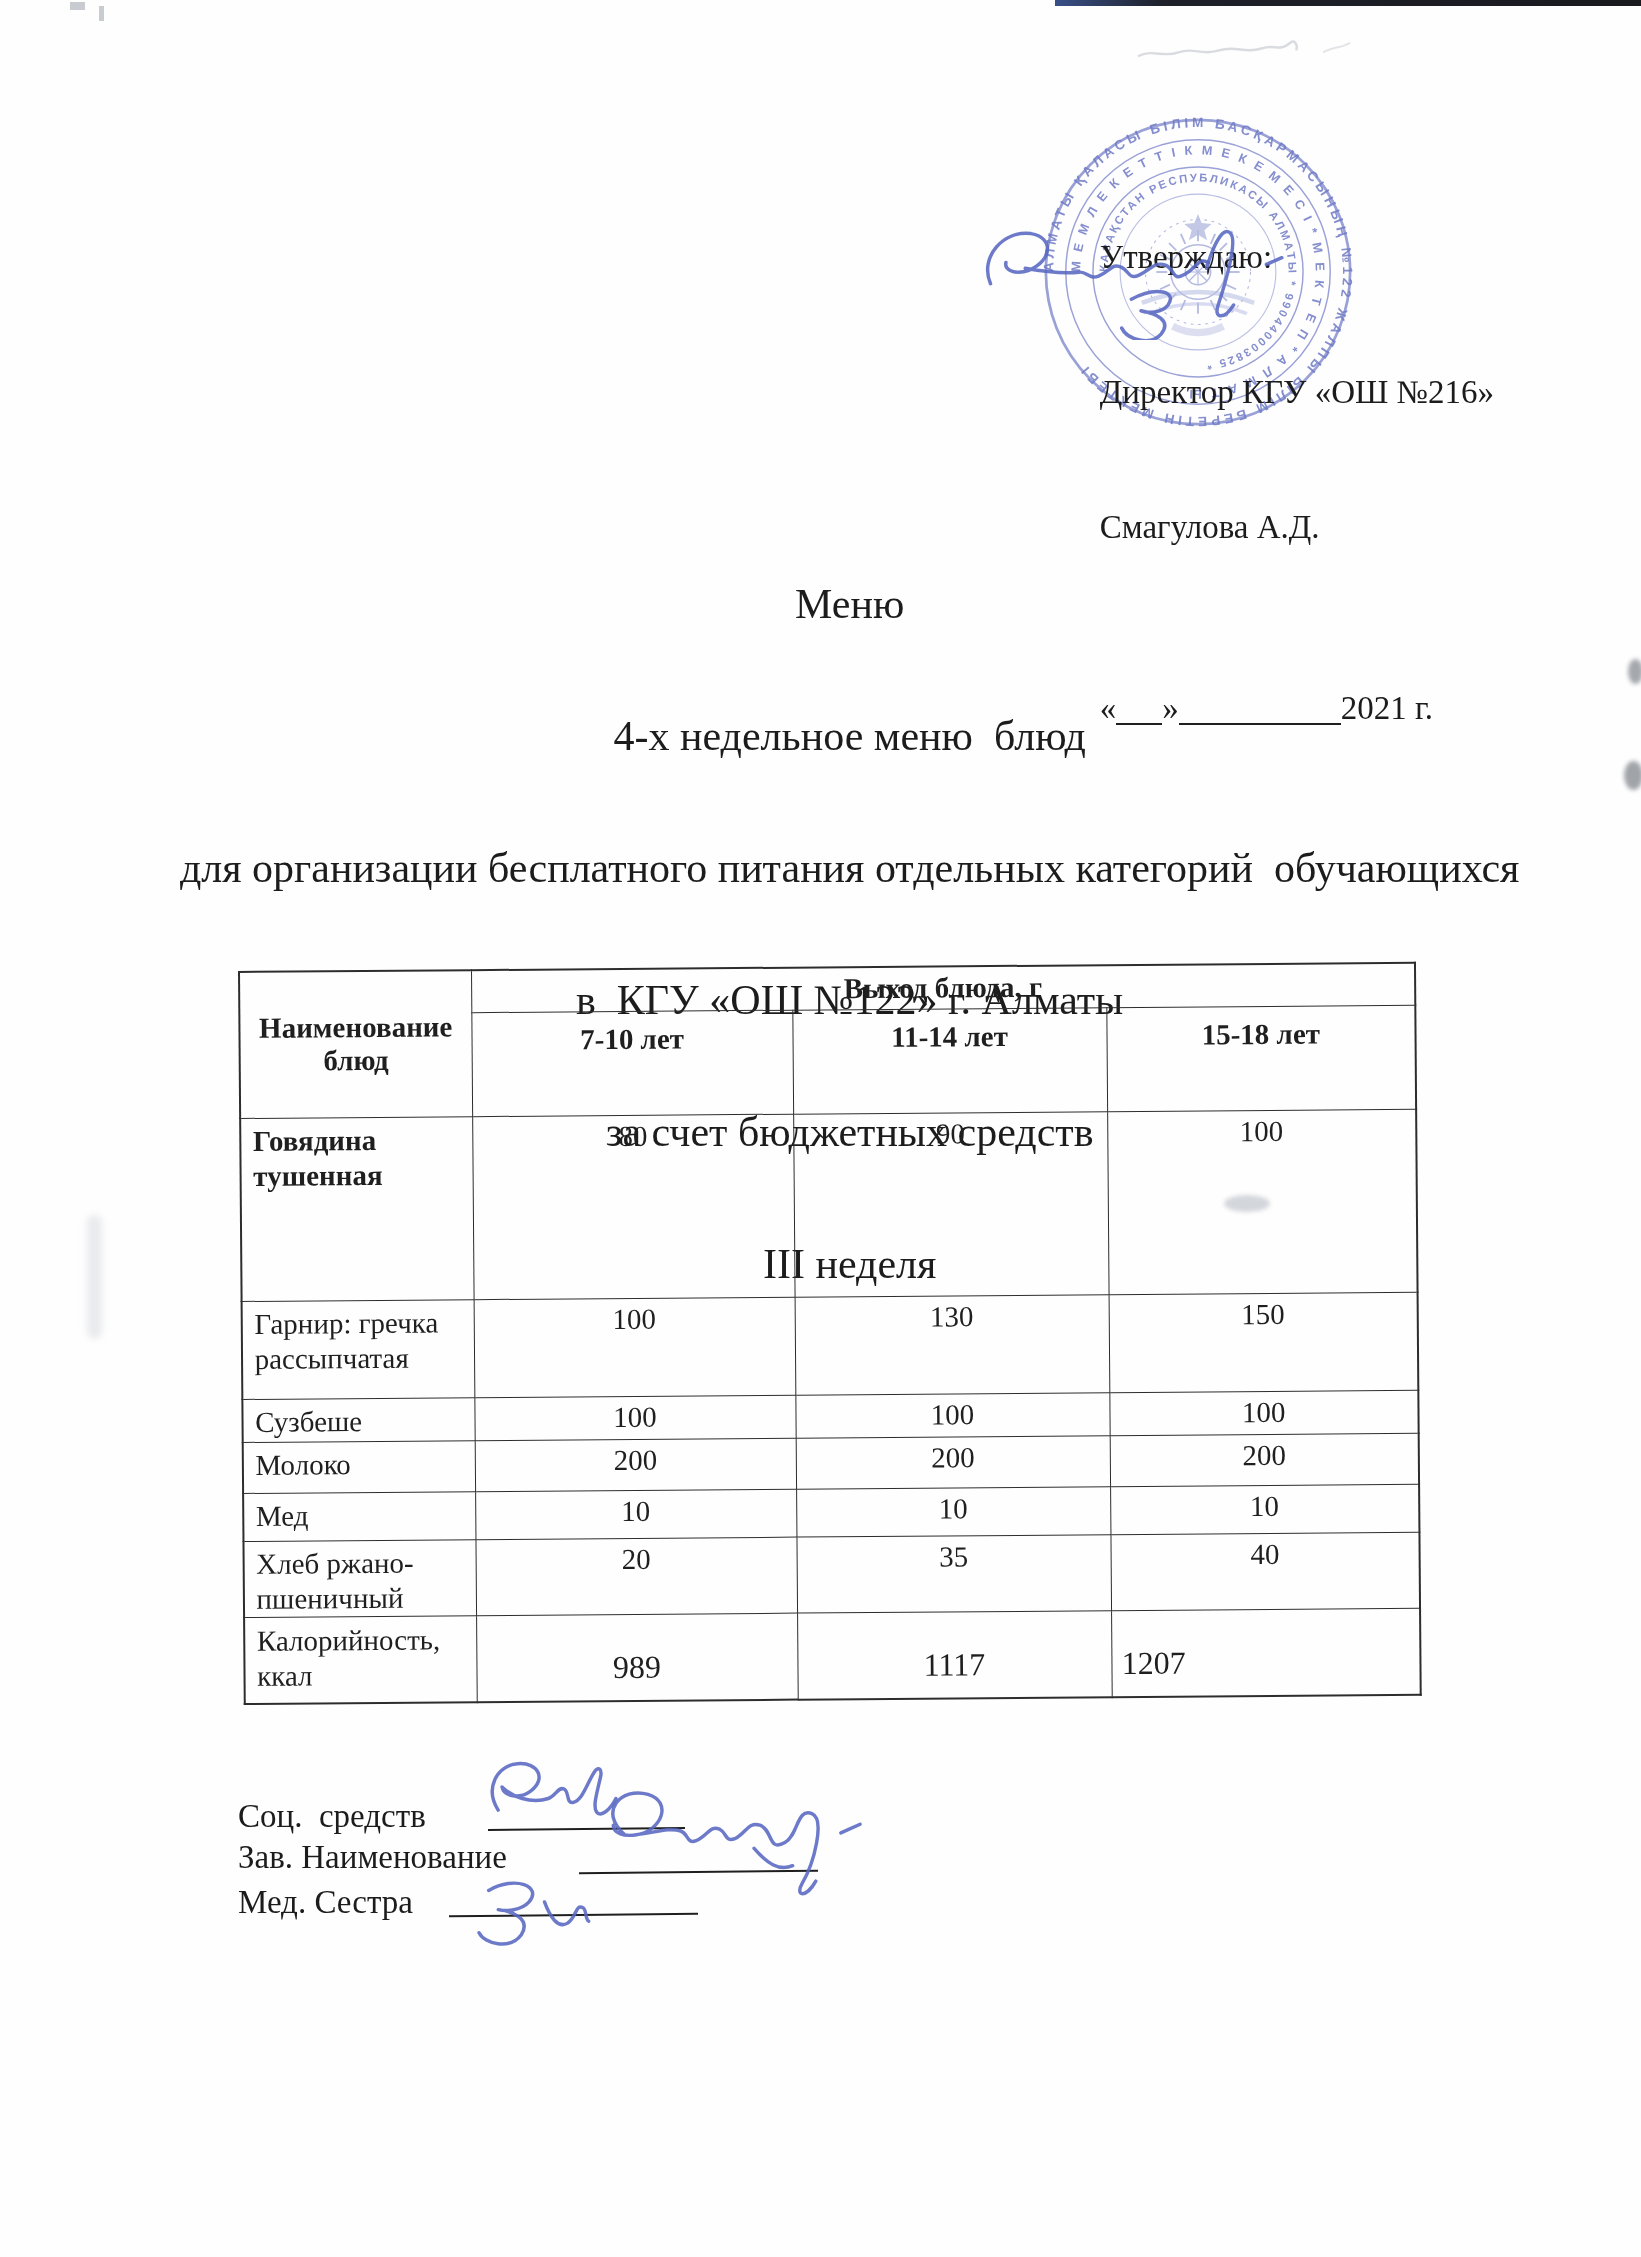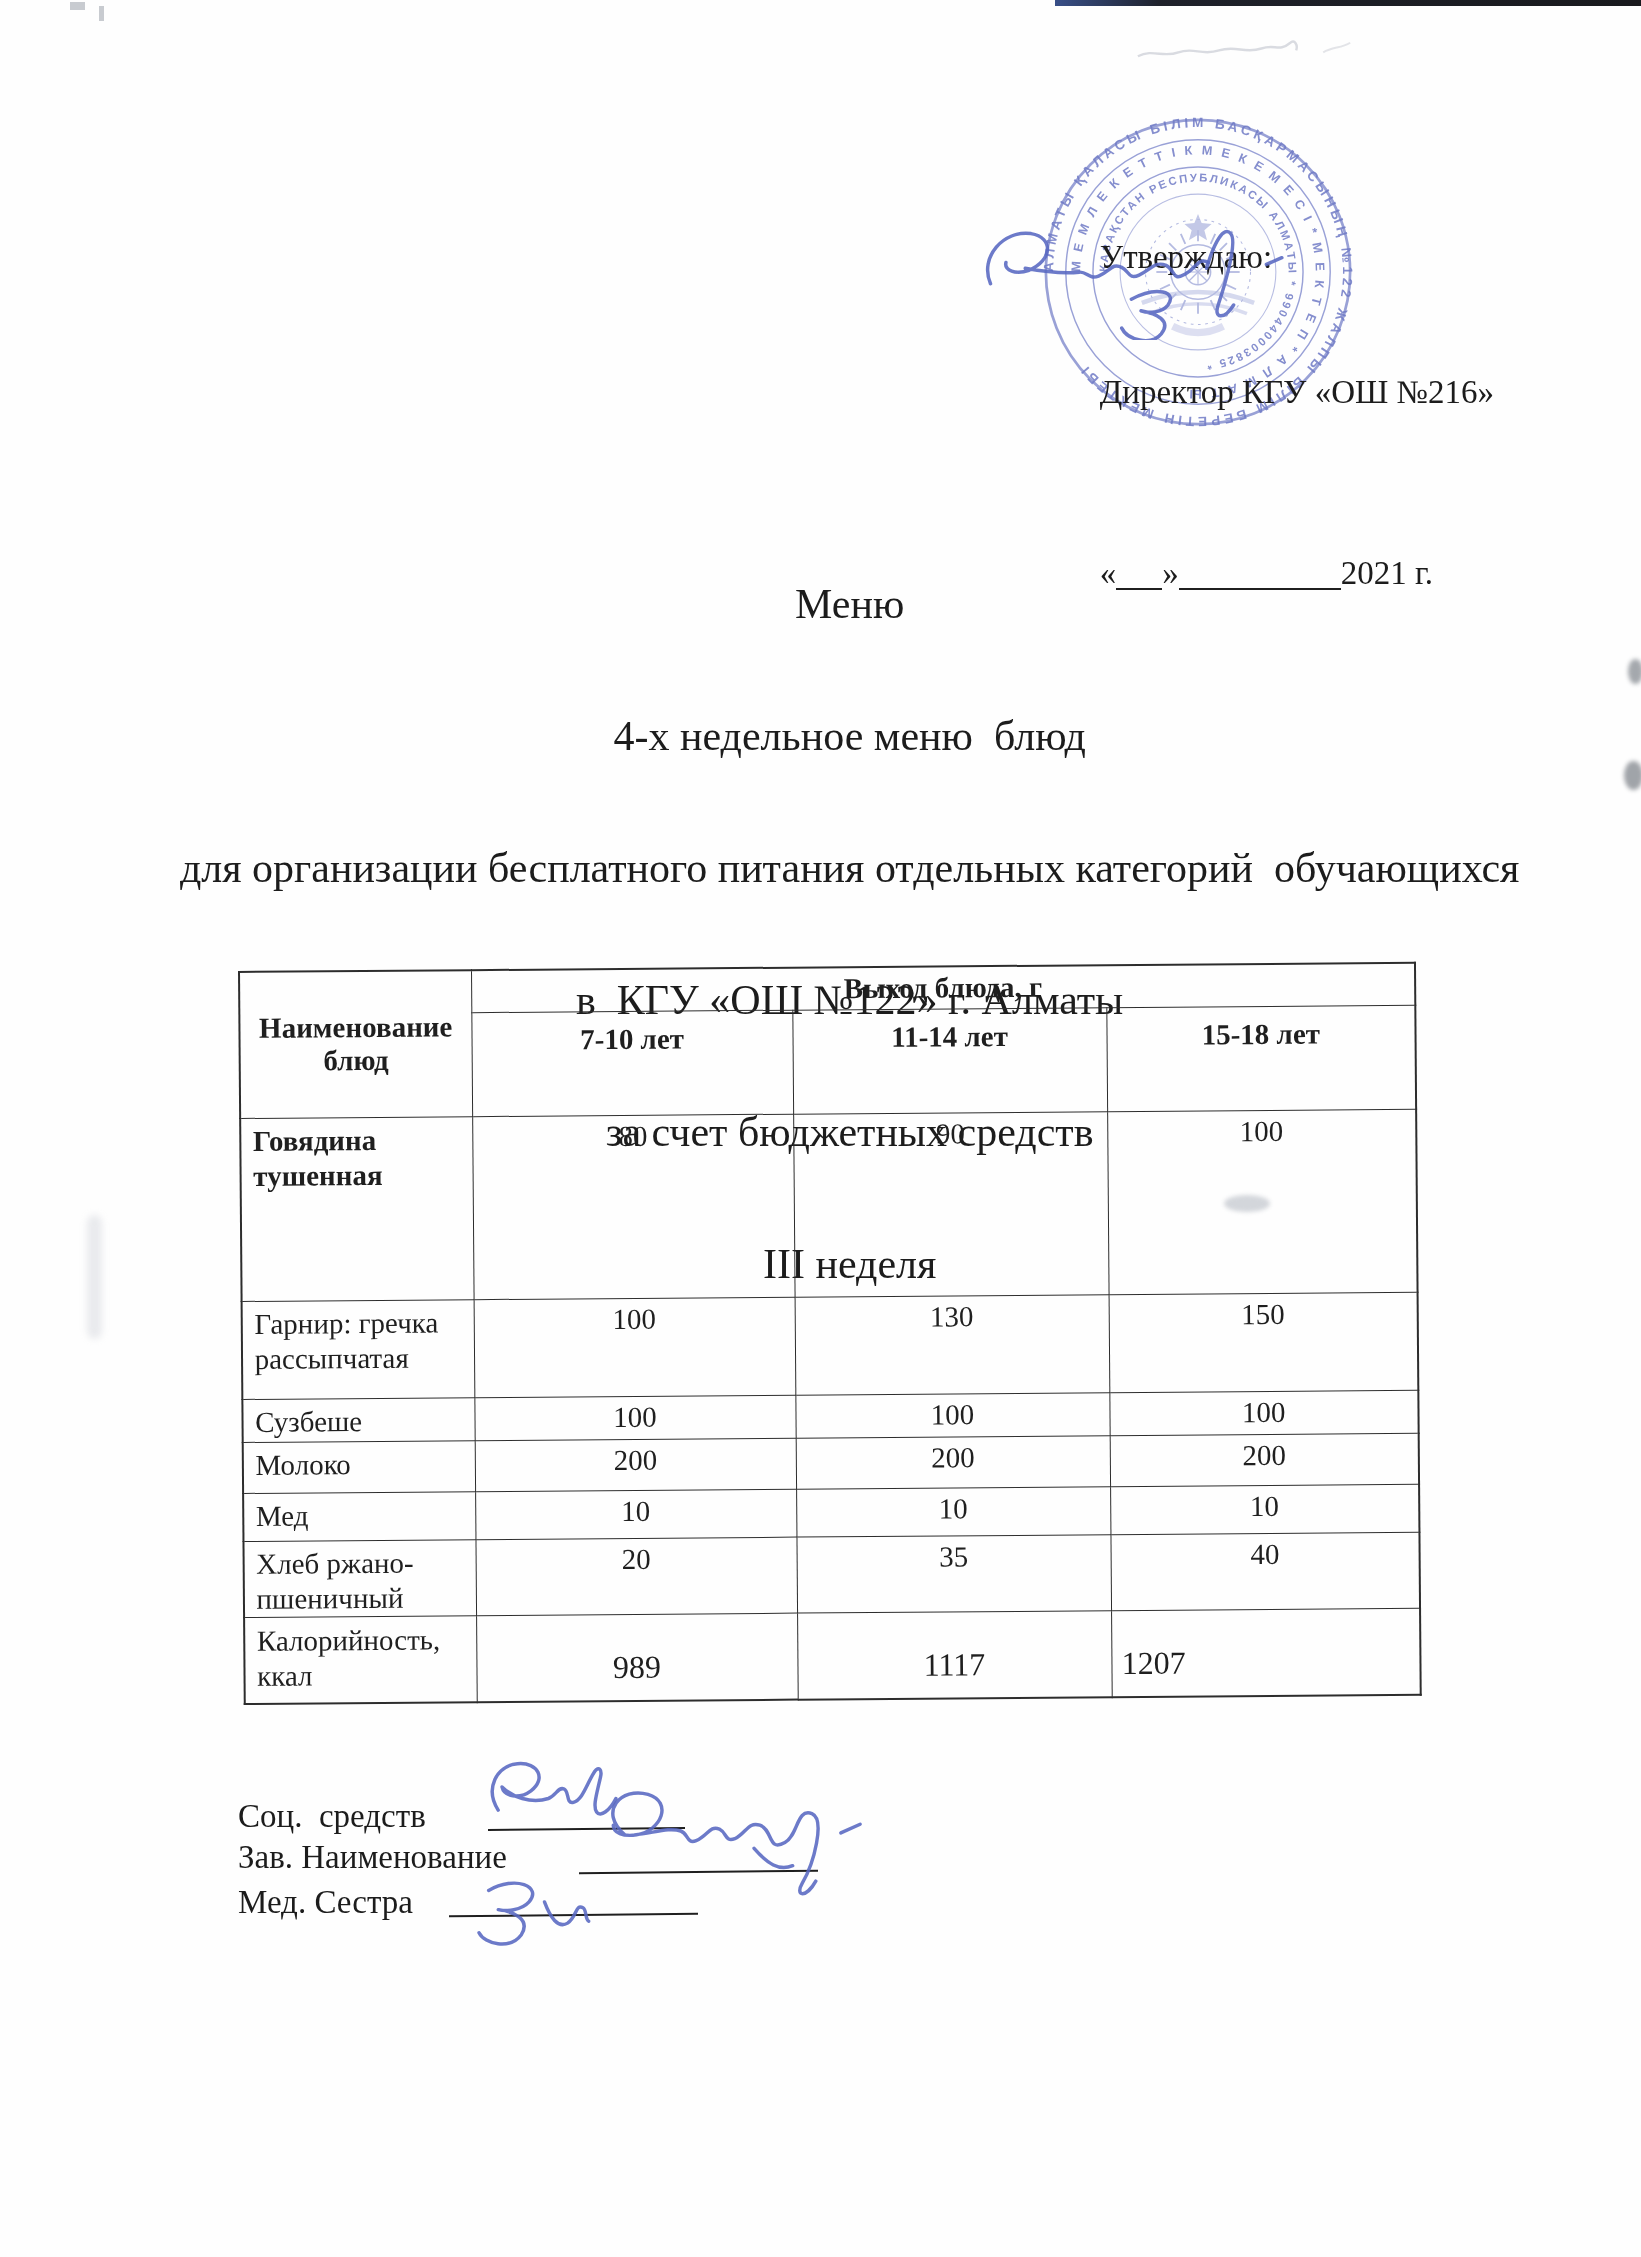--- a/index.html
+++ b/index.html
@@ -146,20 +146,21 @@
       <path d="M180,116 l4,10 11,1 -8,7 3,11 -10,-6 -10,6 3,-11 -8,-7 11,-1 z" fill="#8791cf" stroke="none" opacity="0.8"></path>
       <path d="M118,214 Q180,190 242,214" stroke-width="5" opacity="0.55"></path>
       <path d="M126,226 Q180,204 234,226" stroke-width="4" opacity="0.5"></path>
       <path d="M152,240 q28,14 56,0" stroke-width="8" opacity="0.45"></path>
     </g>
   </svg>
 
   <div class="approval">
     <div>Утверждаю:</div>
     <div>Директор КГУ «ОШ №216»</div>
+    <div>Смагулова А.Д.</div>
     <div class="date-line"><span>«</span><span class="uline w1"></span><span>»</span><span class="uline w2"></span><span>2021 г.</span></div>
   </div>
 
   <svg class="sig sig-director" viewBox="0 0 340 130">
     <path d="M14,72 C2,44 28,16 56,20 C80,24 78,48 54,58 C40,63 28,58 30,50 M50,56 C72,60 88,62 106,60 C114,59 116,68 126,64 C138,59 140,50 150,55 C158,59 157,68 168,63 C180,58 184,48 196,53 C206,58 202,70 216,62 C228,55 230,44 240,50"></path>
     <path d="M238,56 C246,28 256,12 263,20 C270,28 258,70 250,94 C245,108 256,110 266,94"></path>
     <path d="M160,88 C186,74 208,80 198,94 C192,102 178,103 170,100 C186,103 202,110 191,124 C180,137 156,130 150,118"></path>
     <path d="M300,52 l16,-7"></path>
   </svg>
 

